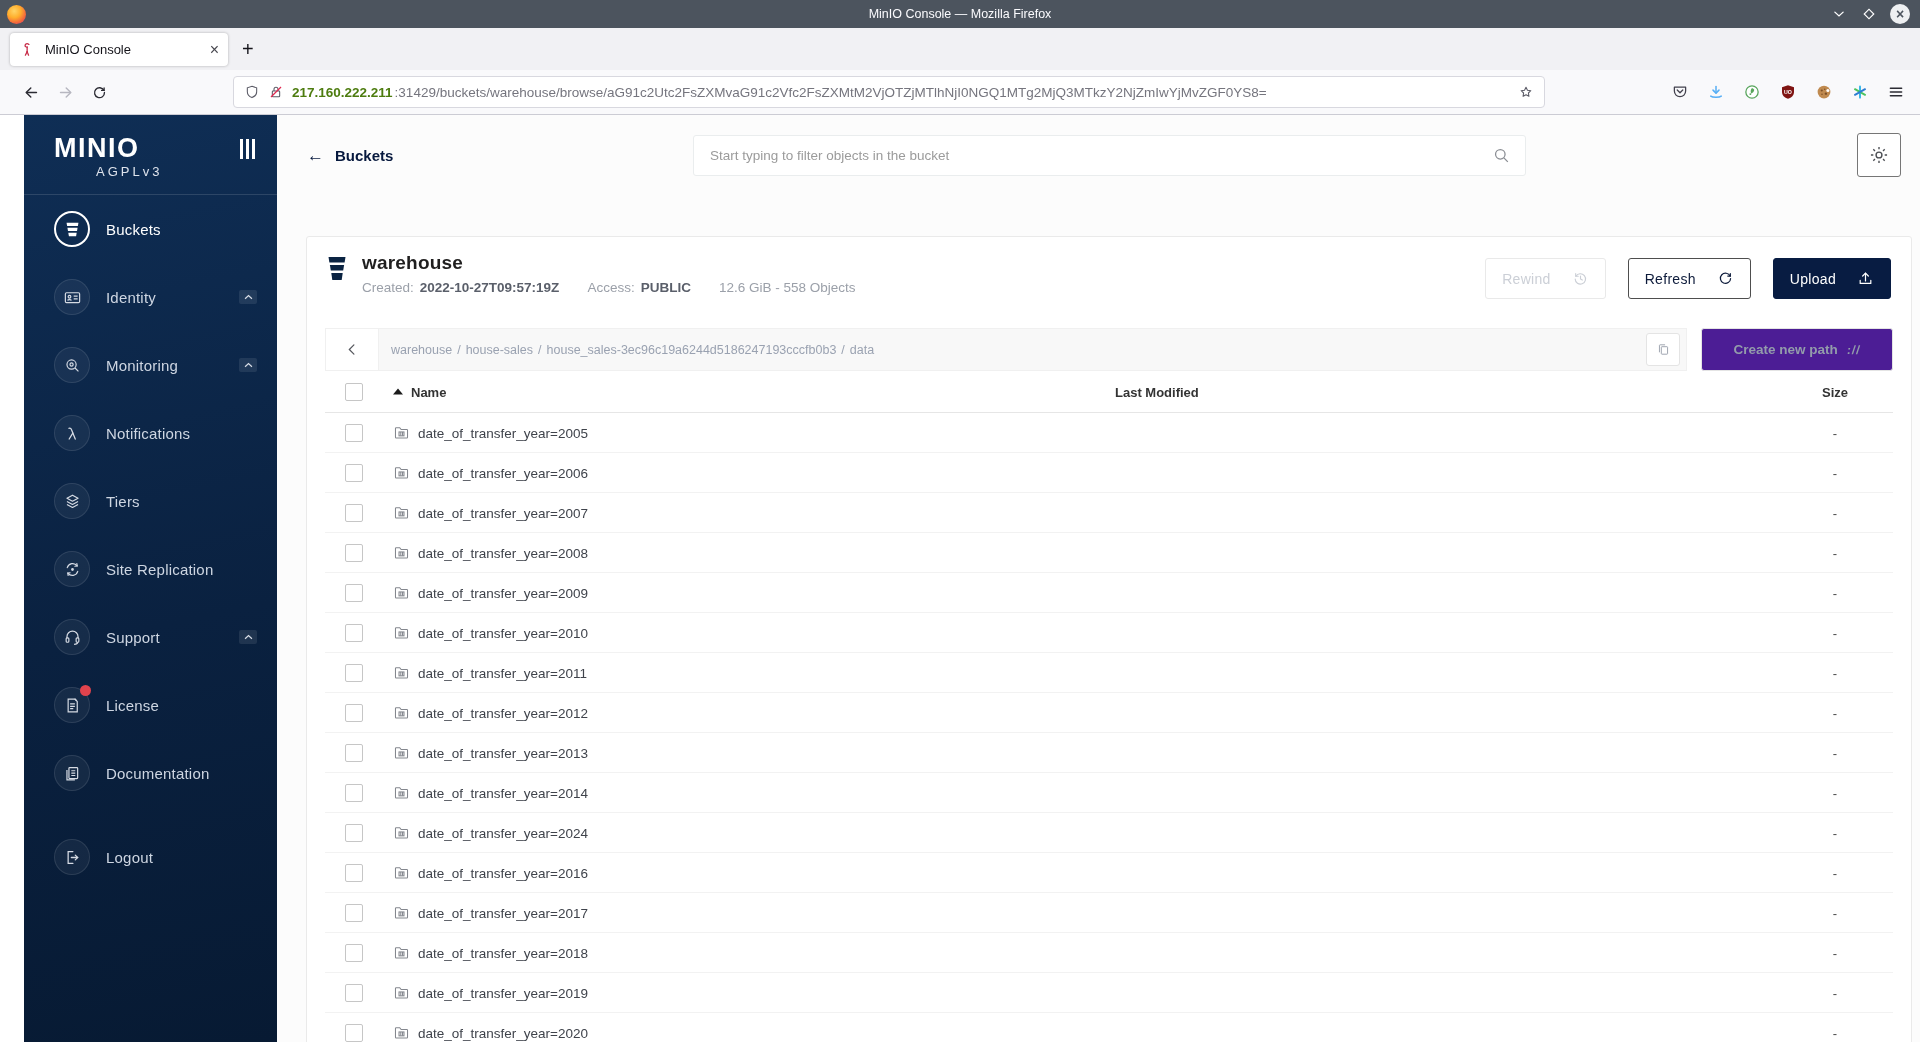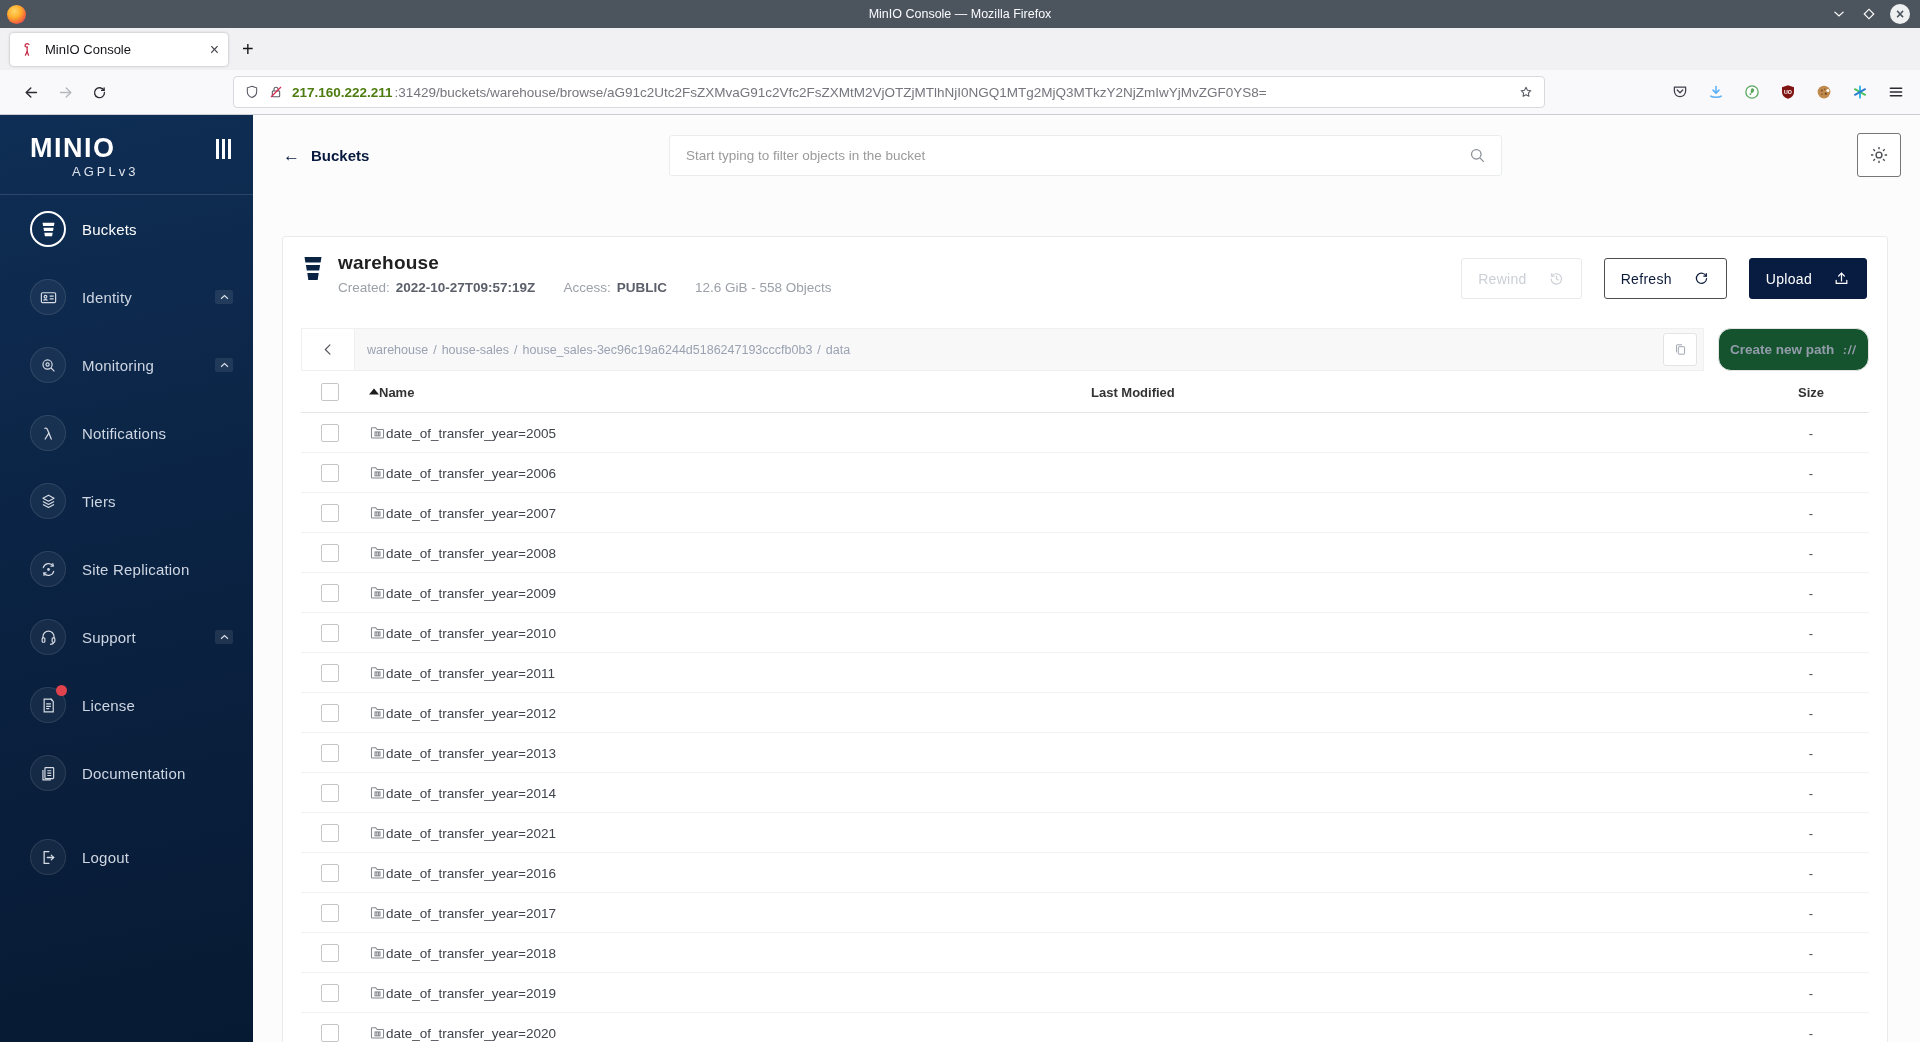--- a/index.html
+++ b/index.html
@@ -37,21 +37,21 @@
   .url-host { font-size:13.5px; font-weight:700; color:#4d7c0f; white-space:nowrap; }
   .url-rest { font-size:13.5px; color:#75757e; flex:1; white-space:nowrap; overflow:hidden; margin-left:-6px; }
   .right-icons { margin-left:auto; display:flex; align-items:center; gap:8px; padding-right:10px; }
   .ric { width:28px; height:28px; display:flex; align-items:center; justify-content:center; border-radius:3px; }
   .ric svg { width:18px; height:18px; }
 
   
   .app { display:flex; height:927px; }
 
   
-  .sidebar { width:253px; flex-shrink:0; background:linear-gradient(168deg, #0f2e55 0%, #0a2140 55%, #071a33 100%); position:relative; }
+  .sidebar { width:253px; flex-shrink:0; background:linear-gradient(168deg, #0f2e55 0%, #0a2140 55%, #071a33 100%); position:relative;margin-left:24px; }
   .logo-block { height:80px; padding:20px 0 0 30px; border-bottom:1px solid rgba(255,255,255,.13); position:relative; }
   .logo-text { font-size:27px; font-weight:800; letter-spacing:1.5px; color:#fff; line-height:26px; }
   .agpl { font-size:13px; letter-spacing:3px; color:#dee3ec; margin:3px 0 0 42px; }
   .collapse { position:absolute; right:22px; top:24px; display:flex; gap:3px; }
   .collapse i { width:3px; height:20px; background:#fff; display:block; }
   .side-item { height:68px; display:flex; align-items:center; padding-left:30px; position:relative; cursor:pointer; }
   .side-item.logout { margin-top:16px; }
   .side-icon { width:36px; height:36px; border-radius:50%; background:rgba(255,255,255,.05); border:1px solid rgba(255,255,255,.10);
     display:flex; align-items:center; justify-content:center; color:#d6dbe4; position:relative; flex-shrink:0; }
   .side-icon svg { width:19px; height:19px; }
@@ -97,28 +97,28 @@
   .browse-row { display:flex; margin:0 18px; height:43px; }
   .browse-bar { flex:1; display:flex; border:1px solid #f0f0f0; background:#f8f8f8; }
   .crumb-back { width:53px; background:#fff; border-right:1px solid #f0f0f0; display:flex; align-items:center; justify-content:center; cursor:pointer; }
   .crumb-back svg { width:17px; height:17px; }
   .crumbs { flex:1; display:flex; align-items:center; padding-left:12px; font-size:12.5px; color:#9aa2b1; white-space:nowrap; overflow:hidden; }
   .crumb { cursor:pointer; }
   .crumb-sep { padding:0 5px; }
   .copy-btn { align-self:center; margin-right:6px; width:34px; height:33px; background:#fff; border:1px solid #e4e4e4; border-radius:3px;
     display:flex; align-items:center; justify-content:center; color:#9aa0ac; cursor:pointer; flex-shrink:0; }
   .copy-btn svg { width:15px; height:15px; }
-  .newpath-btn { margin-left:14px; width:151px; border:1px solid #e4e4e4; border-radius:13px; background:#14532d; color:#939cab;
+  .newpath-btn { margin-left:14px; width:192px; border:1px solid #e4e4e4; border-radius:3px; background:#4c1d95; color:#939cab;
     font-size:13.5px; font-weight:700; display:flex; align-items:center; justify-content:center; gap:9px; cursor:pointer; }
   .newpath-ic { font-size:12px; font-weight:700; letter-spacing:1px; transform:skewX(-8deg); }
 
   .thead { margin:0 18px; height:42px; position:relative; border-bottom:1px solid #e6e6e6; font-size:13px; font-weight:700; color:#333; }
   .row { margin:0 18px; height:40px; position:relative; border-bottom:1px solid #f2f2f2; cursor:pointer; }
   .c-check { position:absolute; left:20px; top:50%; transform:translateY(-50%); display:flex; }
-  .c-name { position:absolute; left:68px; top:50%; transform:translateY(-50%); display:flex; align-items:center; }
+  .c-name { position:absolute; left:68px; top:50%; transform:translateY(-50%); display:flex; align-items:center; gap:8px; }
   .c-mod { position:absolute; left:790px; top:50%; transform:translateY(-50%); }
   .c-size { position:absolute; left:1430px; width:160px; text-align:center; top:50%; transform:translateY(-50%); }
   .checkbox { width:18px; height:18px; border:1px solid #c6c6c6; border-radius:2px; background:#fff; cursor:pointer; }
   .sort-caret { width:0; height:0; border-left:5px solid transparent; border-right:5px solid transparent; border-bottom:6px solid #1c1c1c; }
   .row-folder svg { width:17px; height:17px; }
   .cell-name { font-size:13.5px; color:#3f434b; }
   .size-val { font-size:13px; color:#4a4a4a; }
 </style>
 </head>
 <body>
@@ -693,21 +693,21 @@
                 <span class="checkbox"></span>
               </span>
             <span class="c-name">
               <span class="row-folder">
                   <svg viewBox="0 0 24 24" fill="none" stroke="#84878e" stroke-width="1.5">
                     <path d="M3.5 7.5v-2a1 1 0 0 1 1-1h5l2 2.5h8a1 1 0 0 1 1 1v10a1 1 0 0 1-1 1h-15a1 1 0 0 1-1-1z"></path>
                     <rect x="8.5" y="10.5" width="7" height="5.5"></rect>
                     <path d="M11 10.5v5.5M13.5 10.5v5.5"></path>
                   </svg>
                 </span>
-              <span class="cell-name">date_of_transfer_year=2021</span>
+              <span class="cell-name">date_of_transfer_year=2024</span>
             </span>
             <span class="c-mod cell-name"></span>
             <span class="c-size size-val">-</span>
           </div>
 
           <div class="row">
             <span class="c-check">
                 <span class="checkbox"></span>
               </span>
             <span class="c-name">

